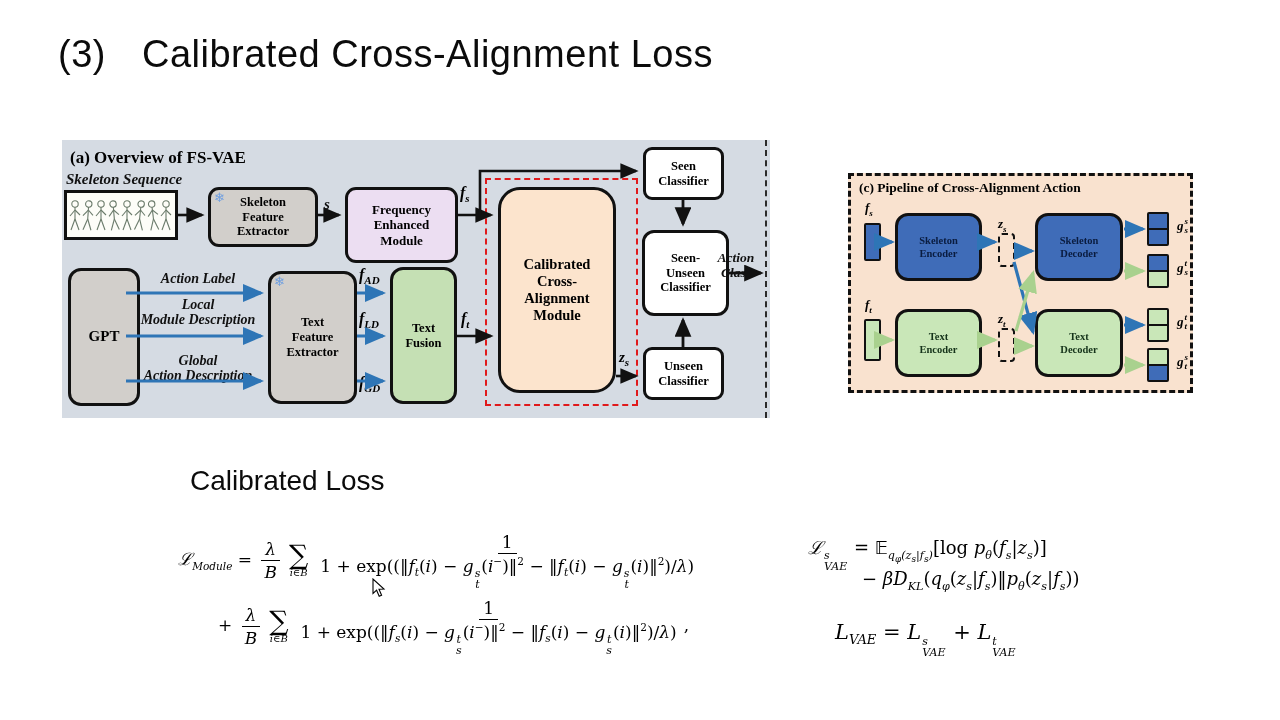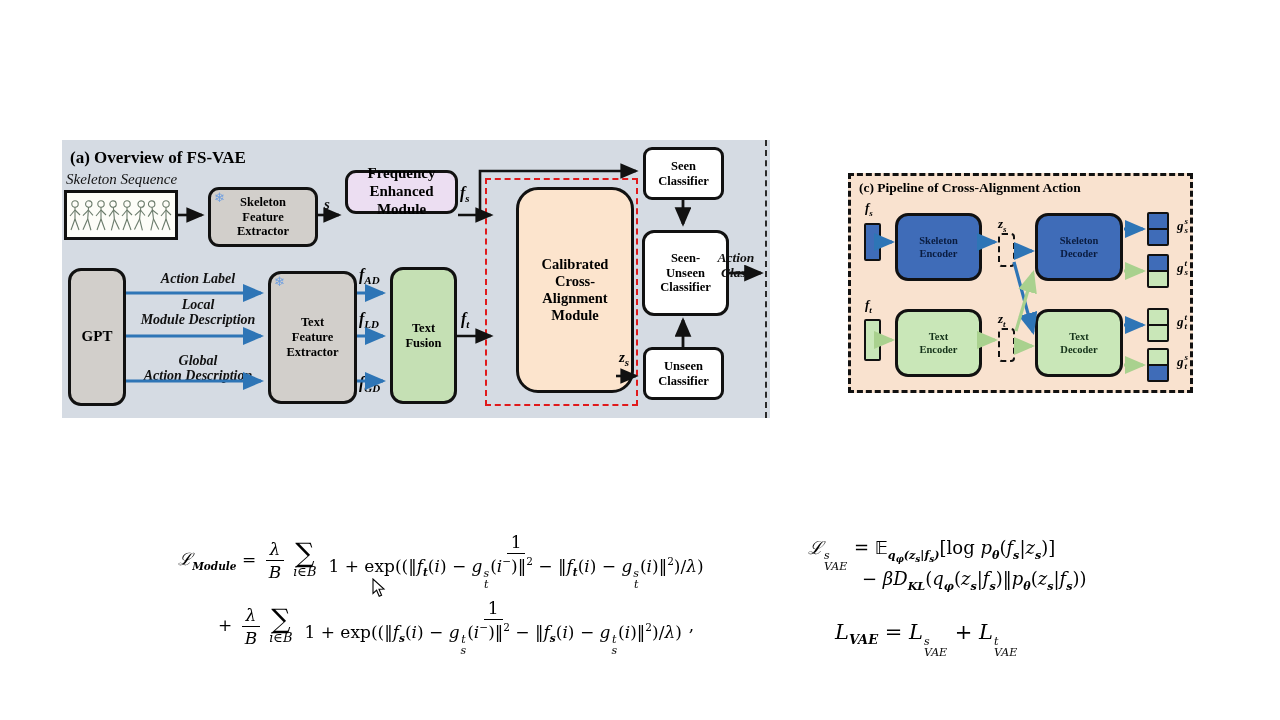--- a/index.html
+++ b/index.html
@@ -12,36 +12,36 @@
     letter-spacing:0.5px; }
   .slide-title .num { margin-right:36px; }
 
   
   .diagram-a { position:absolute; left:62px; top:140px; width:708px; height:278px;
     background:#d5dbe3; font-family:"Liberation Serif","DejaVu Serif",serif; }
   .da-dashline { position:absolute; left:703px; top:0; height:278px; width:0;
     border-left:2.5px dashed #2a2a2a; }
   .da-title { position:absolute; left:8px; top:8px; font-size:17px; font-weight:bold; color:#000; }
   .da-skel-label { position:absolute; left:4px; top:31px; font-size:15px; font-style:italic;
-    font-weight:normal; color:#111; }
+    font-weight:bold; color:#111; }
   .skel-box { position:absolute; left:2px; top:50px; width:114px; height:50px; background:#fdfdf8;
     border:3px solid #111; display:flex; align-items:center; justify-content:center; }
 
   .box { position:absolute; border:3px solid #111; border-radius:11px; display:flex;
     align-items:center; justify-content:center; text-align:center; font-weight:bold;
     color:#000000; white-space:pre-line; line-height:1.18; }
   .b-gray { background:#d2cfcb; }
   .b-lav { background:#ecdef2; }
   .b-green { background:#c5e0b4; }
-  .b-peach { background:#fce4cd;margin-left:18px; }
+  .b-peach { background:#fce4cd; }
   .b-white { background:#ffffff; }
 
   .sfe { left:146px; top:47px; width:110px; height:60px; font-size:12.5px; }
-  .fem { left:283px; top:30px; width:113px; height:44px; font-size:15px; }
-  .gpt { left:6px; top:128px; width:58px; height:138px; font-size:15px; border-radius:13px; }
+  .fem { left:283px; top:47px; width:113px; height:76px; font-size:13px; }
+  .gpt { left:6px; top:128px; width:72px; height:138px; font-size:15px; border-radius:13px; }
   .tfe { left:206px; top:131px; width:89px; height:133px; font-size:12.5px; border-radius:13px; }
   .tfu { left:328px; top:127px; width:67px; height:137px; font-size:12.5px; border-radius:13px; }
   .ccam { left:436px; top:47px; width:118px; height:206px; font-size:14.5px; border-radius:22px; }
   .seen { left:581px; top:7px; width:81px; height:53px; font-size:12.5px; border-radius:9px; }
   .sunseen { left:580px; top:90px; width:87px; height:86px; font-size:12.5px; border-radius:12px; }
   .unseen { left:581px; top:207px; width:81px; height:53px; font-size:12.5px; border-radius:9px; }
 
   .red-dash { position:absolute; left:423px; top:38px; width:153px; height:228px;
     border:2.5px dashed #e0191b; }
 
@@ -109,40 +109,43 @@
   .mvar { font-style:italic; }
   .mn {}
   .mbb { font-family:"DejaVu Sans",sans-serif; }
   .mfrac { display:inline-flex; flex-direction:column; align-items:center;
     vertical-align:middle; margin:0 3px; }
   .mnum { padding:0 4px 1px; border-bottom:1.4px solid #000; text-align:center; }
   .mden { padding:1px 4px 0; text-align:center; }
   .msum { display:inline-flex; flex-direction:column; align-items:center;
     vertical-align:middle; margin:0 5px; }
   .msigma { font-size:27px; line-height:0.85; }
-  .mbelow { font-size:13px; font-style:italic; line-height:1.1; }
+  .mbelow { font-size:10px; font-style:italic; line-height:1.1; }
   .mss { display:inline-flex; flex-direction:column; font-size:11px; line-height:1;
     vertical-align:-5px; margin:0 1px; font-style:italic; }
-  sub.msub { font-size:0.62em; font-style:italic;font-weight:bold; }
+  sub.msub { font-size:0.62em; font-style:italic; }
   sup.msupe { font-size:0.62em; }
   sub.msub sub, sub.msub .mss { font-size:0.8em; }
   .f-cal1 { left:178px; top:532px; }
   .f-cal2 { left:218px; top:598px; }
   .f-elbo1 { left:808px; top:535px; font-size:18px; }
   .f-elbo2 { left:862px; top:568px; font-size:18px; }
   .f-elbo3 { left:835px; top:620px; font-size:21px; }
   .f-elbo3 .mss { vertical-align:-6px; }
 
   .cursor { position:absolute; left:372px; top:578px; z-index:9; }
 </style>
 </head>
 <body>
 
 <div class="slide">
 
+  <div class="slide-title">
+    <span class="num">(3)</span><span>Calibrated Cross-Alignment Loss</span>
+  </div>
 
   <div class="diagram-a">
     <svg class="arrow-svg" width="708" height="278">
       <defs>
         <marker id="mb" markerWidth="8" markerHeight="8" refX="6" refY="3" orient="auto">
           <path d="M0,0 L7,3 L0,6 Z" fill="#111"></path>
         </marker>
         <marker id="ml" markerWidth="8" markerHeight="8" refX="6" refY="3" orient="auto">
           <path d="M0,0 L7,3 L0,6 Z" fill="#2e75b6"></path>
         </marker>
@@ -320,20 +323,21 @@
       </span>
     <span class="clabel glabel g4">
         <span>g</span>
         <span class="gstack">
           <span>s</span>
           <span>t</span>
         </span>
       </span>
   </div>
 
+  <div class="loss-label cal-loss">Calibrated Loss</div>
 
   <div class="math f-cal1"><span class="mvar">ℒ</span><sub class="msub">Module</sub><span class="mn"> = </span><span class="mfrac">
         <span class="mnum"><span class="mvar">λ</span></span>
         <span class="mden"><span class="mvar">B</span></span>
       </span><span class="msum">
         <span class="msigma">∑</span>
         <span class="mbelow">i∈B</span>
       </span><span class="mfrac">
         <span class="mnum"><span class="mn">1</span></span>
         <span class="mden"><span class="mn">1 + exp((‖</span><span class="mvar">f</span><sub class="msub">t</sub><span class="mn">(</span><span class="mvar">i</span><span class="mn">) − </span><span class="mvar">g</span><span class="mss">

